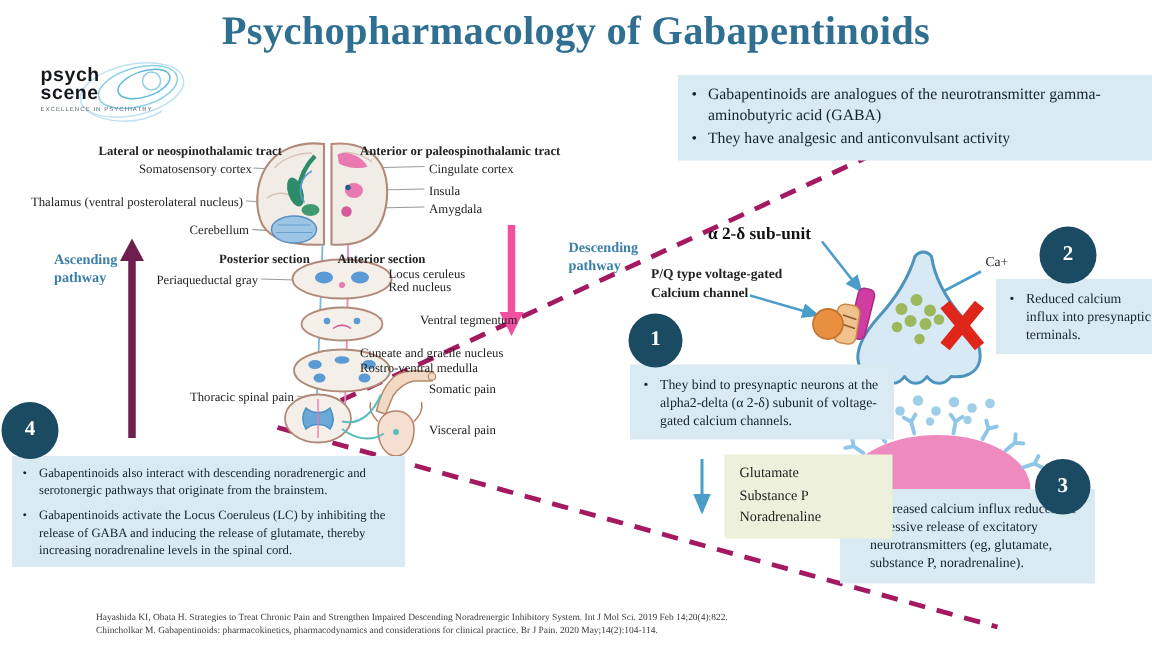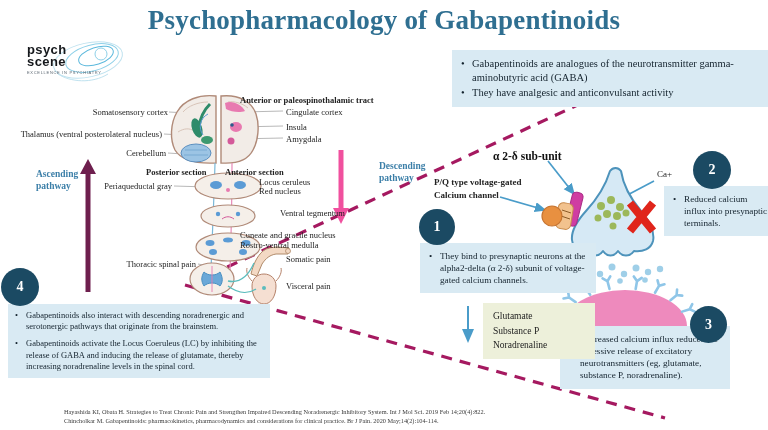--- a/index.html
+++ b/index.html
@@ -229,20 +229,21 @@
     <div class="row">
       <span class="dot">•</span>
       <span>Gabapentinoids are analogues of the neurotransmitter gamma-aminobutyric acid (GABA)</span>
     </div>
     <div class="row">
       <span class="dot">•</span>
       <span>They have analgesic and anticonvulsant activity</span>
     </div>
   </div>
 
+  <div class="lbl b r" style="left:38px;top:95px;width:150px;">Lateral or neospinothalamic tract</div>
   <div class="lbl r" style="left:38px;top:107px;width:130px;">Somatosensory cortex</div>
   <div class="lbl r" style="left:2px;top:129px;width:160px;">Thalamus (ventral posterolateral nucleus)</div>
   <div class="lbl r" style="left:98px;top:148px;width:68px;">Cerebellum</div>
   <div class="lbl b" style="left:240px;top:95px;width:160px;">Anterior or paleospinothalamic tract</div>
   <div class="lbl" style="left:286px;top:107px;">Cingulate cortex</div>
   <div class="lbl" style="left:286px;top:122px;">Insula</div>
   <div class="lbl" style="left:286px;top:134px;">Amygdala</div>
   <div class="lbl b" style="left:146px;top:167px;text-align:center;">Posterior section</div>
   <div class="lbl b" style="left:225px;top:167px;">Anterior section</div>
   <div class="lbl r" style="left:94px;top:181px;width:78px;">Periaqueductal gray</div>
@@ -251,21 +252,21 @@
   <div class="lbl" style="left:258px;top:208px;margin-left:22px;">Ventral tegmentum</div>
   <div class="lbl" style="left:240px;top:230px;">Cuneate and gracile nucleus</div>
   <div class="lbl" style="left:240px;top:240px;">Rostro-ventral medulla</div>
   <div class="lbl r" style="left:112px;top:259px;width:84px;">Thoracic spinal pain</div>
   <div class="lbl" style="left:286px;top:254px;">Somatic pain</div>
   <div class="lbl" style="left:286px;top:281px;">Visceral pain</div>
 
   <div class="pathlbl" style="left:36px;top:169px;width:52px;">Ascending pathway</div>
   <div class="pathlbl" style="left:349px;top:161px;width:64px;margin-left:30px;">Descending pathway</div>
 
-  <div class="biglbl" style="left:472px;top:150px;margin-left:21px;">α 2-δ sub-unit</div>
+  <div class="biglbl" style="left:472px;top:150px;">α 2-δ sub-unit</div>
   <div class="lbl b" style="left:434px;top:176px;width:95px;font-size:9px;line-height:1.4;">
     <div>P/Q type voltage-gated</div>
     <div>Calcium channel</div>
   </div>
   <div class="lbl" style="left:657px;top:169px;font-size:9px;">Ca+</div>
 
   <div class="circle" style="left:419px;top:209px;width:36px;height:36px;">1</div>
   <div class="circle" style="left:693px;top:151px;width:38px;height:38px;">2</div>
   <div class="circle" style="left:690px;top:306px;width:37px;height:37px;">3</div>
   <div class="circle" style="left:1px;top:268px;width:38px;height:38px;">4</div>

